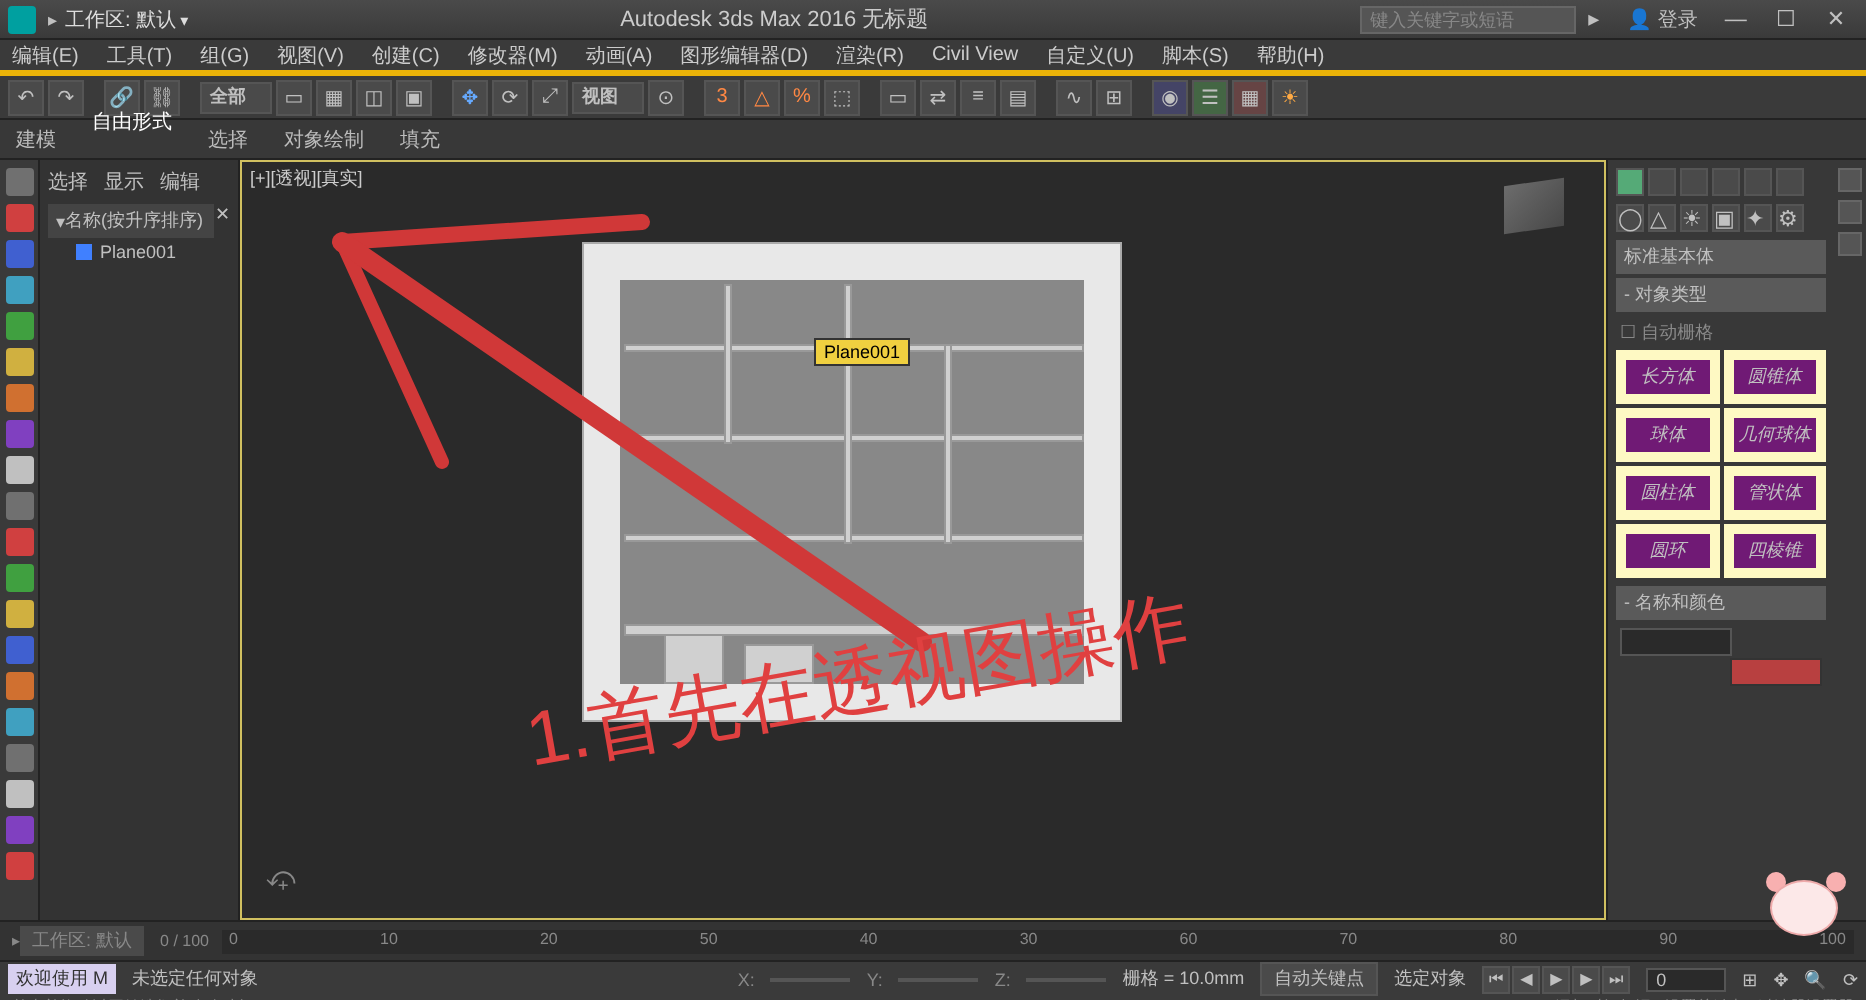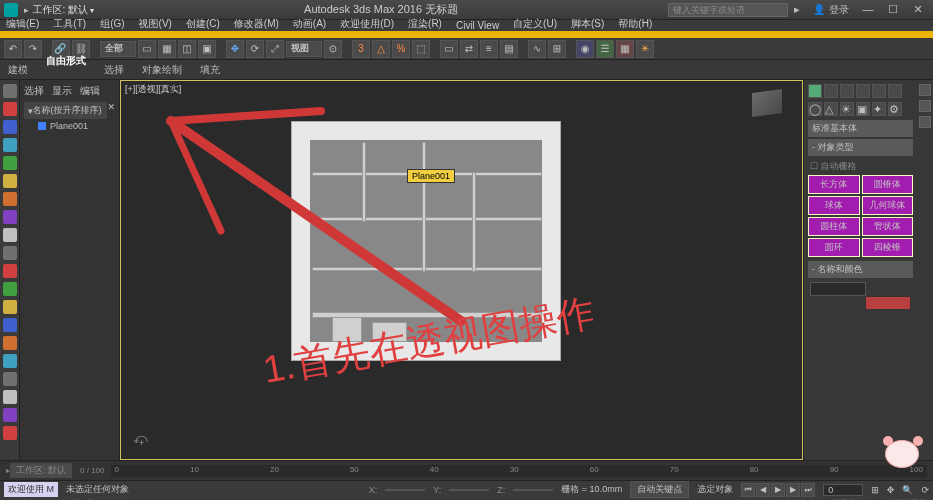--- a/index.html
+++ b/index.html
@@ -3,34 +3,34 @@
 <meta charset="utf-8">
 <style>
 * { margin: 0; padding: 0; box-sizing: border-box; font-family: "Microsoft YaHei", sans-serif; }
 body { background: #393939; color: #c0c0c0; font-size: 11px; width: 933px; height: 500px; overflow: hidden; position: relative; }
 
 .titlebar { height: 20px; background: linear-gradient(#4a4a4a,#3a3a3a); display: flex; align-items: center; padding: 0 4px; border-bottom: 1px solid #222; }
 .titlebar .logo { width: 14px; height: 14px; background: #00a0a0; border-radius: 2px; margin-right: 6px; }
 .titlebar .ws { font-size: 10px; color: #ddd; }
 .titlebar .ws-drop { margin-left: 2px; font-size: 8px; }
 .titlebar .center { flex: 1; text-align: center; font-size: 11px; color: #ccc; }
-.titlebar .search { width: 120px; height: 14px; background: #555; border: 1px solid #666; font-size: 9px; color: #888; padding: 0 4px; }
+.titlebar .search { width: 108px; height: 14px; background: #555; border: 1px solid #666; font-size: 9px; color: #888; padding: 0 4px; }
 .titlebar .login { margin: 0 8px; font-size: 10px; }
 .titlebar .winbtns span { display: inline-block; width: 22px; text-align: center; font-size: 11px; }
 
-.menubar { height: 18px; background: #3a3a3a; display: flex; align-items: flex-end; padding: 0 6px; gap: 14px; font-size: 10px; color: #ccc; border-bottom: 7px solid #eab308; }
+.menubar { height: 18px; background: #3a3a3a; display: flex; align-items: center; padding: 0 6px; gap: 14px; font-size: 10px; color: #ccc; border-bottom: 3px solid #eab308; }
 .menubar span { cursor: default; }
 
 .toolbar { height: 22px; background: #3a3a3a; display: flex; align-items: center; padding: 0 4px; gap: 2px; border-bottom: 1px solid #222; }
 .toolbar .tb { width: 18px; height: 18px; background: #4a4a4a; border: 1px solid #555; display: inline-flex; align-items: center; justify-content: center; font-size: 10px; }
 .toolbar .sep { width: 6px; }
 .toolbar .drop { background: #4a4a4a; border: 1px solid #555; height: 16px; font-size: 9px; padding: 0 4px; min-width: 36px; display: inline-flex; align-items: center; font-weight: bold; }
 
 .ribbon { height: 20px; background: #383838; display: flex; align-items: center; padding: 0 8px; gap: 18px; font-size: 10px; color: #bbb; border-bottom: 1px solid #222; }
-.ribbon .active { color: #fff; border-bottom: 2px solid #888; padding-bottom: 15px; font-weight: bold; }
+.ribbon .active { color: #fff; border-bottom: 2px solid #888; padding-bottom: 15px; }
 
 .body { display: flex; height: 380px; }
 
 .lefticons { width: 20px; background: #3a3a3a; display: flex; flex-direction: column; align-items: center; padding-top: 4px; gap: 4px; border-right: 1px solid #222; }
 .lefticons .ic { width: 14px; height: 14px; border-radius: 2px; }
 .ic.red{background:#d04040}.ic.blue{background:#4060d0}.ic.green{background:#40a040}.ic.yellow{background:#d0b040}
 .ic.orange{background:#d07030}.ic.cyan{background:#40a0c0}.ic.purple{background:#8040c0}.ic.gray{background:#707070}
 .ic.white{background:#c0c0c0}
 
 .scenepanel { width: 100px; background: #333; border-right: 1px solid #222; padding: 4px; }
@@ -53,21 +53,21 @@
 .annot-text { position: absolute; color: #e04040; font-size: 38px; font-weight: 400; transform: rotate(-10deg); white-space: nowrap; pointer-events: none; }
 
 .rightpanel { width: 130px; background: #383838; border-left: 1px solid #222; display: flex; }
 .rightpanel .ricons { width: 16px; display: flex; flex-direction: column; gap: 4px; padding: 4px 2px; }
 .rightpanel .ric { width: 12px; height: 12px; background: #555; border: 1px solid #666; }
 .rightpanel .content { flex: 1; padding: 4px; }
 .rightpanel .tabrow { display: flex; gap: 2px; margin-bottom: 4px; }
 .rightpanel .tabrow .t { width: 14px; height: 14px; background: #4a4a4a; border: 1px solid #555; }
 .rightpanel .hdr { background: #5a5a5a; padding: 2px 4px; font-size: 9px; margin-bottom: 2px; }
 .rightpanel .row { display: flex; gap: 2px; margin-bottom: 2px; }
-.rightpanel .btn { flex: 1; background: #a21caf; border: 1px solid #fef9c3; padding: 2px; font-size: 9px; text-align: center; }
+.rightpanel .btn { flex: 1; background: #701a75; border: 5px solid #fef9c3; padding: 2px; font-size: 9px; text-align: center; font-style: italic; }
 .rightpanel .swatch { width: 46px; height: 14px; background: #b84040; float: right; border: 1px solid #333; }
 
 .timeline { height: 20px; background: #333; display: flex; align-items: center; padding: 0 6px; font-size: 8px; color: #888; border-top: 1px solid #222; }
 .timeline .ws2 { background: #4a4a4a; padding: 1px 6px; margin-right: 8px; font-size: 9px; }
 .timeline .track { flex: 1; height: 12px; background: #2a2a2a; position: relative; }
 .timeline .track .ticks { position: absolute; inset: 0; display: flex; justify-content: space-between; padding: 0 4px; }
 
 .statusbar { height: 18px; background: #3a3a3a; display: flex; align-items: center; padding: 0 4px; font-size: 9px; border-top: 1px solid #222; gap: 8px; }
 .statusbar .sel { background: #d8d0f0; color: #333; padding: 1px 4px; }
 .statusbar .num { background: #2a2a2a; border: 1px solid #555; padding: 0 4px; min-width: 40px; }
@@ -99,21 +99,21 @@
 </div>
 
 <div class="menubar">
   <span>编辑(E)</span>
   <span>工具(T)</span>
   <span>组(G)</span>
   <span>视图(V)</span>
   <span>创建(C)</span>
   <span>修改器(M)</span>
   <span>动画(A)</span>
-  <span>欢迎使用(D)</span>
+  <span>图形编辑器(D)</span>
   <span>渲染(R)</span>
   <span>Civil View</span>
   <span>自定义(U)</span>
   <span>脚本(S)</span>
   <span>帮助(H)</span>
 </div>
 
 <div class="toolbar">
   <span class="tb">↶</span>
   <span class="tb">↷</span>

